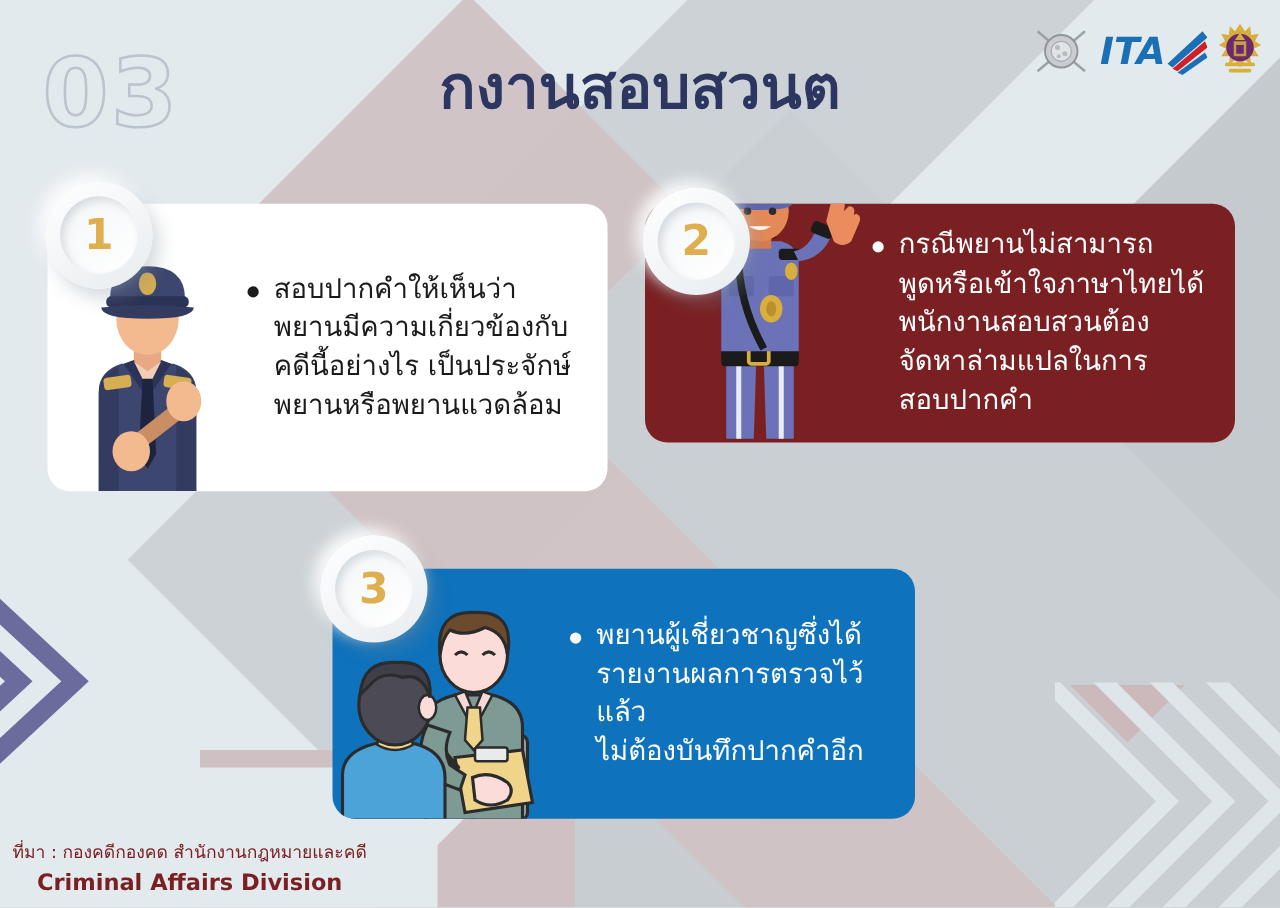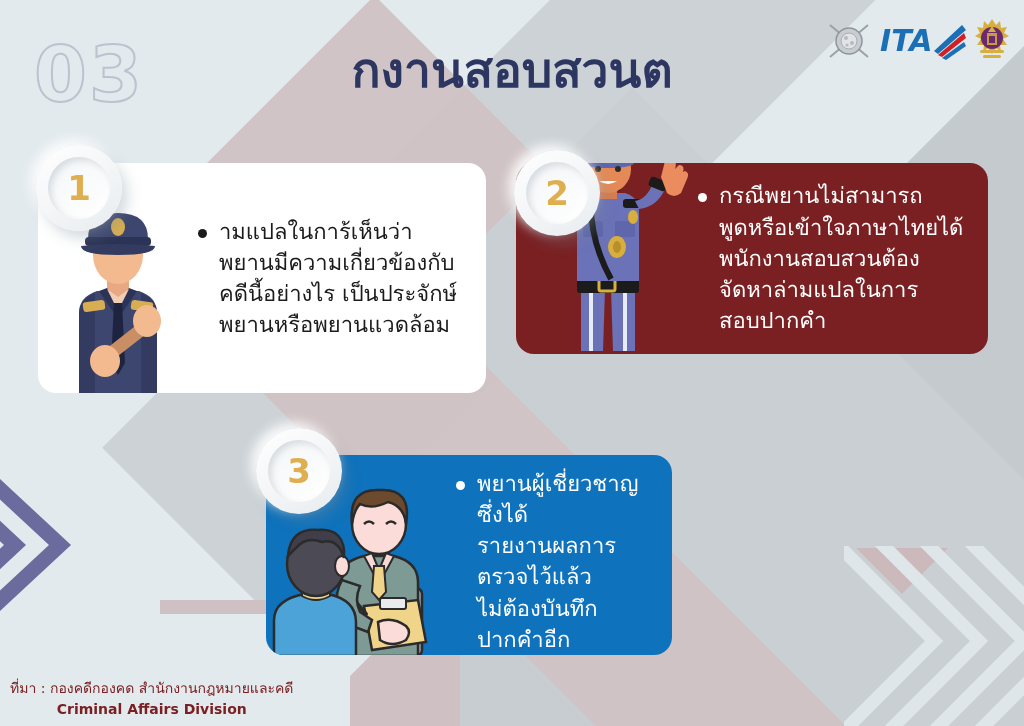--- a/index.html
+++ b/index.html
@@ -186,23 +186,22 @@
     width: 448px; height: 230px;
     background: #ffffff;
   }
   .card-2 {
     left: 516px; top: 163px;
     width: 472px; height: 191px;
     background: #7a2022;
   }
   .card-3 {
     left: 266px; top: 455px;
-    width: 406px; height: 200px;
+    width: 466px; height: 200px;
     background: #0e72bc;
-    align-items: flex-end;
   }
 
   .card-art {
     flex: 0 0 auto;
     height: 100%;
     display: flex;
     align-items: flex-end;
     justify-content: center;
   }
   .card-1 .card-art { width: 160px; }
@@ -273,21 +272,21 @@
   
   .footer {
     position: absolute;
     left: 10px;
     bottom: 6px;
     color: #7a2022;
     line-height: 1.5;
     z-index: 6;
   }
   .footer-line1 { font-size: 14px; text-align: left; }
-  .footer-line2 { font-size: 14px; font-weight: 700; text-align: center; }
+  .footer-line2 { font-size: 18px; font-weight: 700; text-align: center; }
 </style>
 </head>
 <body>
 
 <div class="slide">
 
   <div class="bg-layer">
     <div class="bg-diag-topright"></div>
     <div class="bg-diag-grey3"></div>
     <div class="bg-block-grey-bottom"></div>
@@ -381,21 +380,21 @@
         <rect x="88" y="108" width="22" height="10" rx="3" fill="#d8ae52" transform="rotate(8 99 113)"></rect>
 
         <rect x="56" y="138" width="64" height="13" rx="6" fill="#c98e63" transform="rotate(-38 88 144)"></rect>
 
         <ellipse cx="104" cy="128" rx="14" ry="16" fill="#f3b98f"></ellipse>
         <ellipse cx="62" cy="168" rx="15" ry="16" fill="#f3b98f"></ellipse>
       </svg>
     </div>
     <div class="card-body">
       <span class="bullet-dot"></span>
-      <p class="card-text">ามแปลในการ้เห็นว่า
+      <p class="card-text">สอบปากคำให้เห็นว่า
 พยานมีความเกี่ยวข้องกับ
 คดีนี้อย่างไร เป็นประจักษ์
 พยานหรือพยานแวดล้อม</p>
     </div>
   </div>
 
   <div class="card card-2">
     <div class="card-art">
       <svg width="176" height="215" viewBox="0 0 176 215">
 

